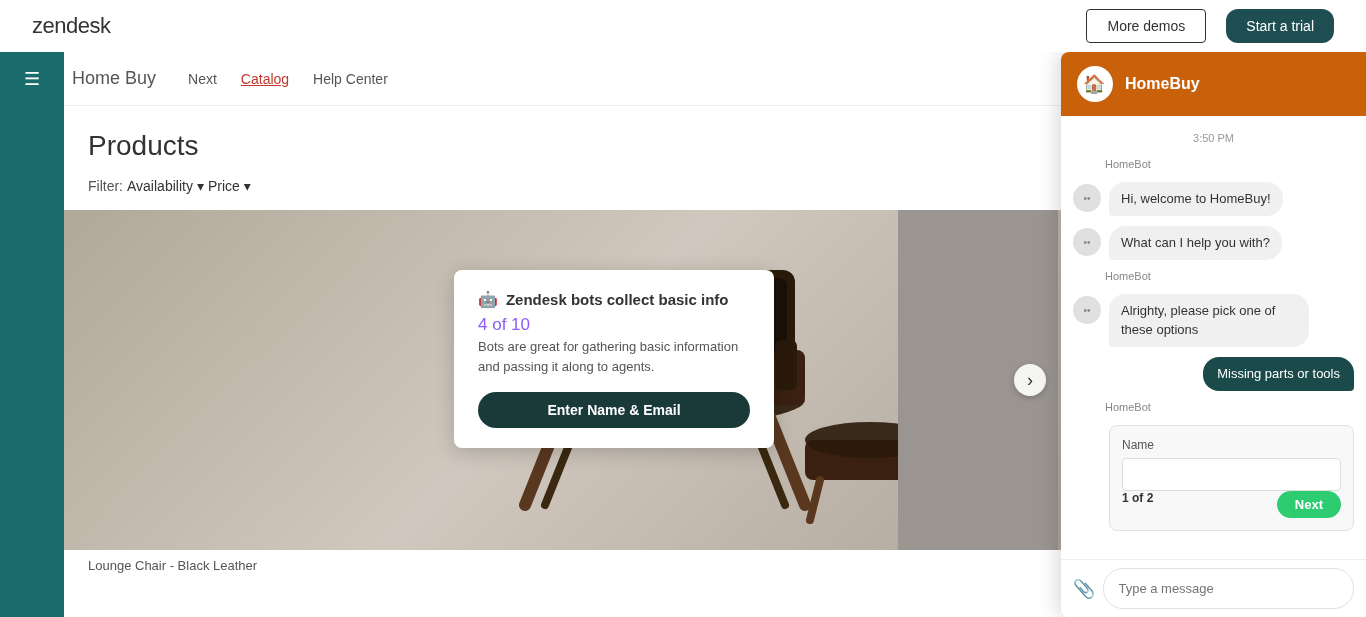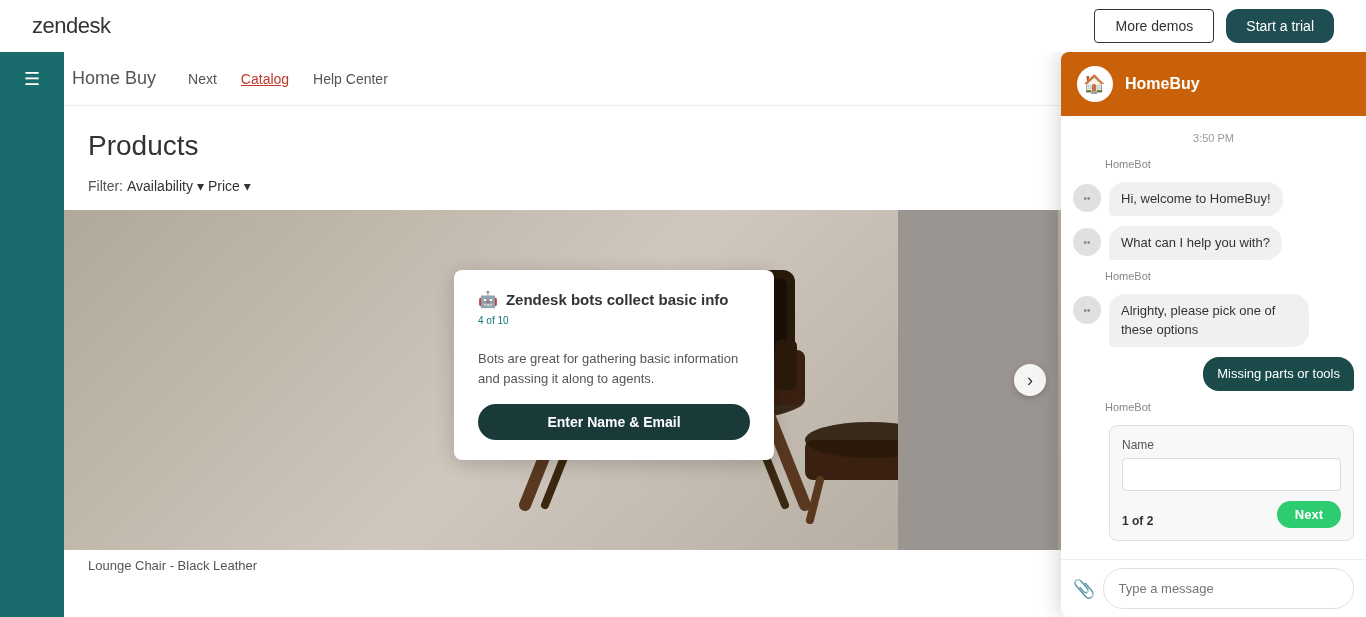--- a/index.html
+++ b/index.html
@@ -5,21 +5,21 @@
     * { box-sizing: border-box; margin: 0; padding: 0; }
     body { font-family: -apple-system, BlinkMacSystemFont, 'Segoe UI', sans-serif; background: #f0f0f0; width: 1366px; height: 617px; overflow: hidden; }
 
     
     .top-bar {
       display: flex; align-items: center; justify-content: space-between;
       background: #fff; padding: 12px 32px; height: 52px;
       position: relative; z-index: 10;
     }
     .zendesk-logo { font-size: 22px; color: #333; font-weight: 300; letter-spacing: -0.5px; }
-    .top-bar-actions { display: flex; gap: 12px; }
+    .top-bar-actions { display: flex; gap: 20px; }
     .btn-more-demos {
       border: 1px solid #333; background: #fff; color: #333;
       padding: 8px 20px; border-radius: 4px; font-size: 14px; cursor: pointer;
     }
     .btn-start-trial {
       background: #1f4e52; color: #fff; border: none;
       padding: 8px 20px; border-radius: 12px; font-size: 14px; cursor: pointer;
     }
 
     
@@ -68,21 +68,21 @@
     
     .tooltip-overlay {
       position: absolute; left: 390px; top: 60px;
       background: #fff; border-radius: 8px; padding: 20px 24px;
       width: 320px; box-shadow: 0 4px 20px rgba(0,0,0,0.2);
       z-index: 20;
     }
     .tooltip-header { display: flex; align-items: center; gap: 8px; margin-bottom: 6px; }
     .tooltip-icon { font-size: 16px; }
     .tooltip-title { font-size: 15px; font-weight: 600; color: #333; }
-    .tooltip-step { font-size: 10px; color: #0f766e; margin-bottom: 23px; }
+    .tooltip-step { font-size: 17px; color: #8b5cf6; margin-bottom: 2px; }
     .tooltip-body { font-size: 13px; color: #555; line-height: 1.5; margin-bottom: 16px; }
     .tooltip-cta {
       background: #1a3a3a; color: #fff; border: none; border-radius: 24px;
       padding: 10px 24px; font-size: 14px; font-weight: 600; cursor: pointer;
       width: 100%;
     }
 
     
     .panel-arrow {
       position: absolute; right: 320px; top: 50%; transform: translateY(-50%);
@@ -142,21 +142,21 @@
     
     .name-form-card {
       background: #f8f8f8; border: 1px solid #e0e0e0; border-radius: 8px;
       padding: 12px; margin-left: 36px;
     }
     .form-label { font-size: 12px; color: #555; margin-bottom: 6px; }
     .form-input {
       width: 100%; border: 1px solid #ddd; border-radius: 4px;
       padding: 8px 10px; font-size: 13px; background: #fff;
     }
-    .form-pagination { display: flex; align-items: flex-end; justify-content: space-between; margin-top: 10px; }
+    .form-pagination { display: flex; align-items: flex-start; justify-content: space-between; }
     .form-page-info { font-size: 12px; color: #555; }
     .form-page-info span { color: #333; font-weight: 600; }
     .btn-next {
       background: #2ecc71; color: #fff; border: none; border-radius: 20px;
       padding: 6px 18px; font-size: 13px; font-weight: 600; cursor: pointer;
     }
 
     
     .chat-footer {
       border-top: 1px solid #eee; padding: 8px 12px;

